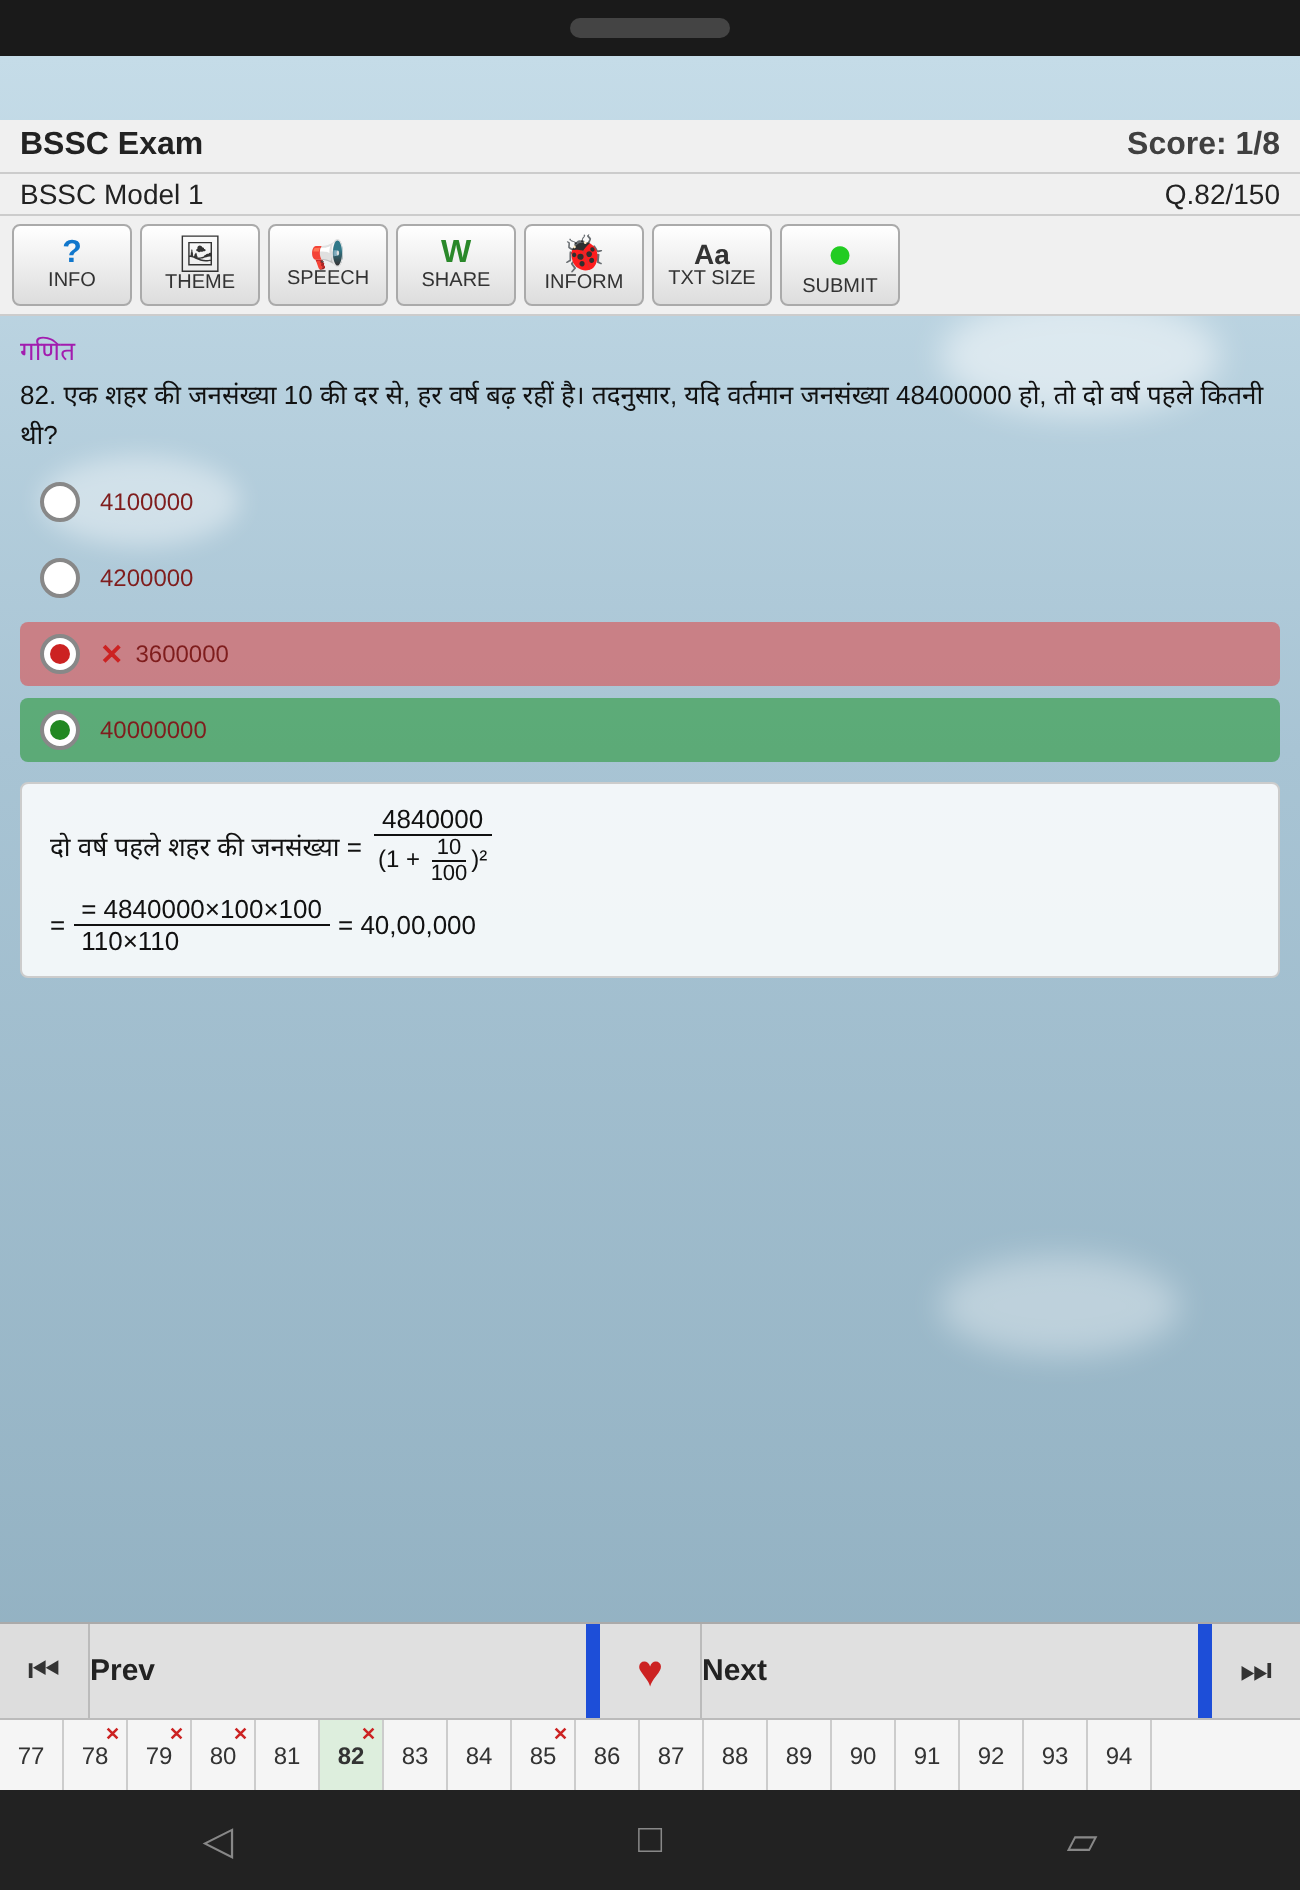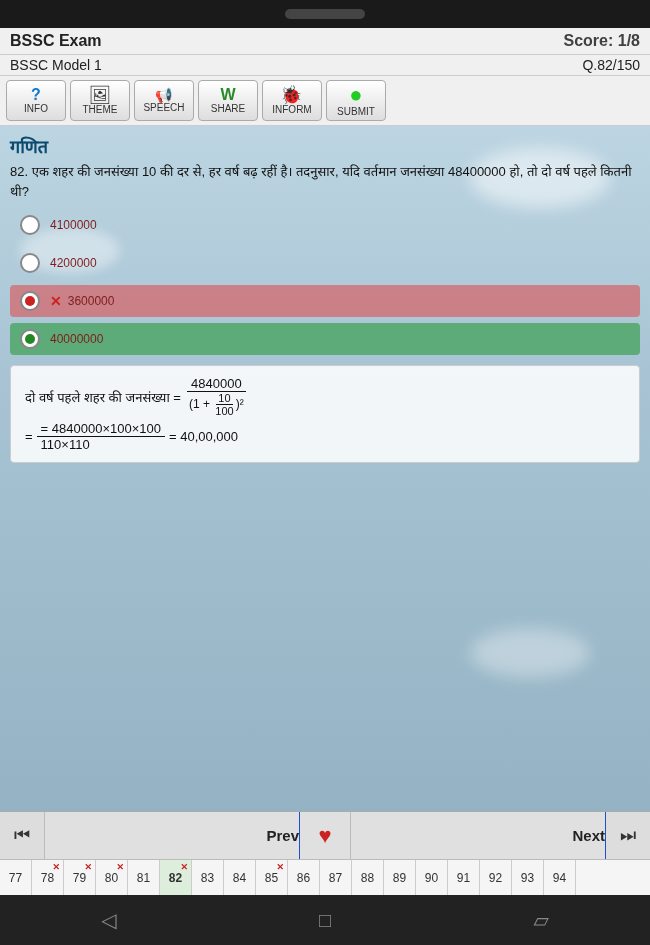--- a/index.html
+++ b/index.html
@@ -55,20 +55,21 @@
       background: linear-gradient(180deg, #c5dce8 0%, #a8c4d4 40%, #90afc0 100%);
       z-index: 0;
     }
 
     .app-content {
       position: relative;
       z-index: 1;
       display: flex;
       flex-direction: column;
       height: 100%;
+      margin-top: 32px;
     }
 
     
     .header {
       background: #f0f0f0;
       border-bottom: 1px solid #ccc;
       padding: 4px 10px;
       display: flex;
       justify-content: space-between;
       align-items: center;
@@ -138,23 +139,23 @@
       color: #22cc22;
       font-size: 20px;
     }
 
     
     .question-area {
       padding: 8px 10px 4px 10px;
     }
 
     .subject-label {
-      font-size: 18px;
-      color: #0c4a6e;
-      font-weight: bold;
+      font-size: 13px;
+      color: #a21caf;
+      font-weight: normal;
       margin-bottom: 4px;
     }
 
     .question-text {
       font-size: 13px;
       color: #111;
       line-height: 1.5;
       background: transparent;
     }
 
@@ -266,29 +267,29 @@
       cursor: pointer;
       font-size: 18px;
       color: #333;
     }
 
     .nav-prev-btn, .nav-next-btn {
       flex: 1;
       height: 100%;
       display: flex;
       align-items: center;
-      justify-content: flex-end;
+      justify-content: flex-start;
       background: #e0e0e0;
       border: none;
       cursor: pointer;
       font-size: 15px;
       font-weight: bold;
       color: #222;
       border-left: 1px solid #bbb;
-      border-right: 1px solid #1d4ed8;
+      border-right: 7px solid #1d4ed8;
     }
 
     .nav-heart-btn {
       width: 50px;
       height: 100%;
       display: flex;
       align-items: center;
       justify-content: center;
       background: #e0e0e0;
       border: none;
@@ -429,20 +430,24 @@
           <span class="icon" style="font-size:14px;">📢</span>
           <span>SPEECH</span>
         </div>
         <div class="toolbar-btn">
           <span class="icon" style="font-size:16px;font-weight:bold;color:#2a882a;">W</span>
           <span>SHARE</span>
         </div>
         <div class="toolbar-btn">
           <span class="icon">🐞</span>
           <span>INFORM</span>
+        </div>
+        <div class="toolbar-btn">
+          <span class="icon" style="font-size:14px;font-weight:bold;color:#333;">Aa</span>
+          <span>TXT SIZE</span>
         </div>
         <div class="toolbar-btn submit-btn">
           <span class="icon" style="color:#22cc22;font-size:22px;">●</span>
           <span>SUBMIT</span>
         </div>
       </div>
 
       <div class="question-area">
         <div class="subject-label">गणित</div>
         <div class="question-text">

